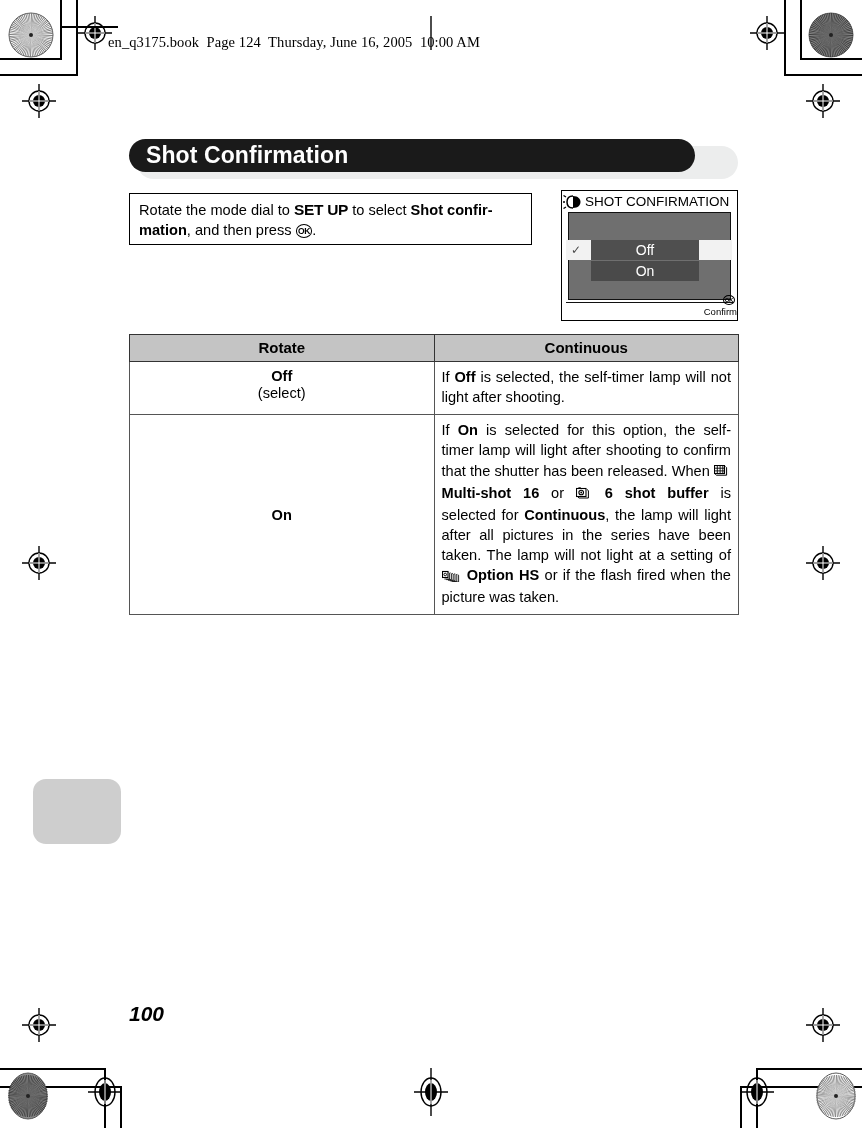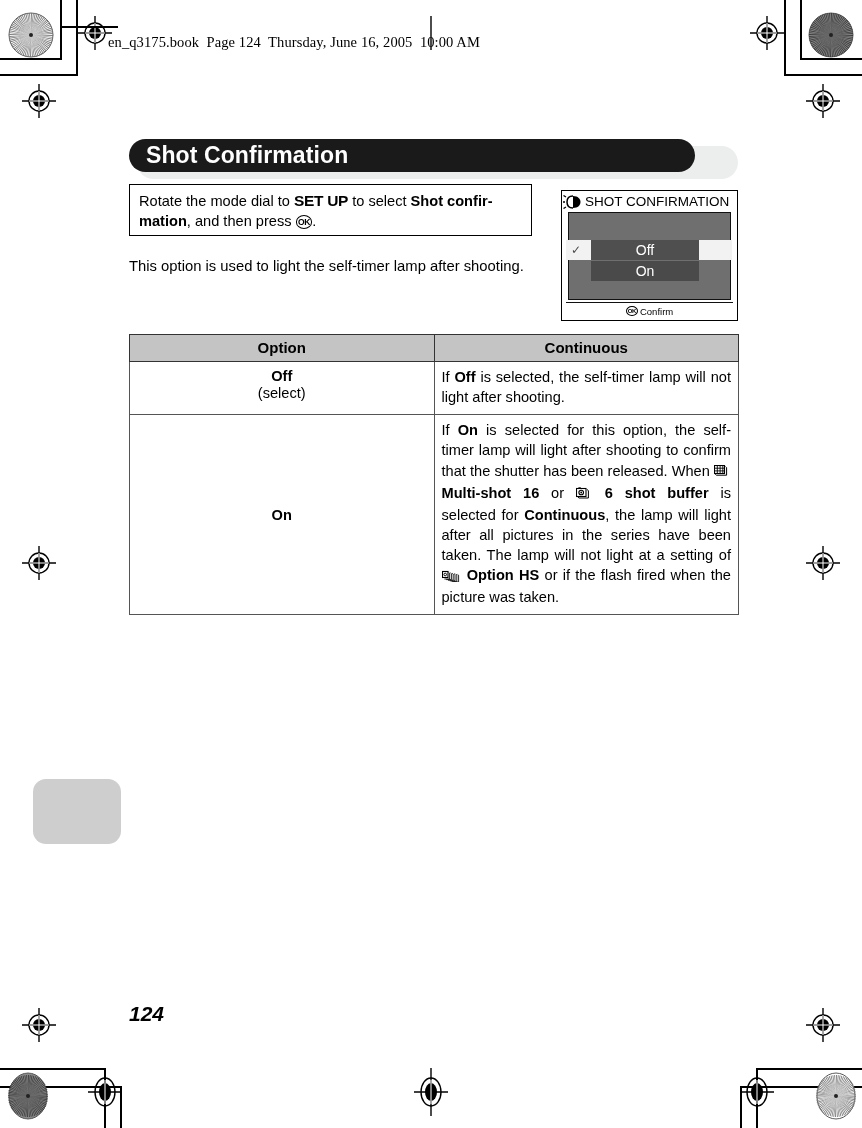--- a/index.html
+++ b/index.html
@@ -37,21 +37,21 @@
     background:#1a1a1a;border-radius:17px;
     display:flex;align-items:center;
   }
   .title-bar .t{
     color:#fff;font-size:23px;font-weight:bold;letter-spacing:.1px;
     padding-left:17px;line-height:1;
   }
 
   
   .instr-box{
-    position:absolute;left:129px;top:184px;width:403px;height:52px;
+    position:absolute;left:129px;top:193px;width:403px;height:52px;
     border:1.4px solid #000;box-sizing:border-box;
     padding:5px 8px 4px 9px;
     font-size:14.6px;line-height:1.37;color:#000;
   }
   .instr-box b{font-weight:bold;}
   .setup-glyph{
     font-family:"Liberation Sans Narrow","Liberation Sans",sans-serif;
     font-weight:bold;font-size:15.5px;letter-spacing:-.3px;
   }
   .okglyph{
@@ -96,21 +96,21 @@
     display:flex;align-items:center;justify-content:center;
   }
   .row-on{
     position:absolute;left:22px;top:48px;width:108px;height:20px;
     background:#4a4a4a;color:#fff;font-size:14px;
     display:flex;align-items:center;justify-content:center;
   }
   .lcd-foot{
     position:absolute;left:0;bottom:3px;width:100%;
     display:flex;align-items:flex-end;justify-content:center;
-    font-size:9.5px;color:#000;
+    font-size:9.5px;color:#000;flex-direction:column;
   }
   .lcd-foot .okglyph{font-size:6px;padding:1.2px 1px;margin-right:2px;}
   .lcd-rule{position:absolute;left:4px;bottom:17px;width:167px;height:1.2px;background:#111;}
 
   
   table.spec{
     position:absolute;left:129px;top:334px;width:610px;
     border-collapse:collapse;table-layout:fixed;
   }
   table.spec th,table.spec td{
@@ -619,21 +619,20 @@
     <div class="title-shadow"></div>
     <div class="title-bar">
       <span class="t">Shot Confirmation</span>
     </div>
   </div>
 
   <div class="instr-box">
     <span>Rotate the mode dial to </span><span class="setup-glyph">SET UP</span><span> to select </span><b>Shot confir-mation</b><span>, and then press </span><span class="okglyph">OK</span><span>.</span>
   </div>
 
-  <div class="body-par">This option is used to light the self-timer lamp after shooting.</div>
 
   <div class="lcd">
     <div class="lcd-title">
       <span class="lampicon">
         <svg width="19" height="14" viewBox="0 0 19 14">
           <path d="M10 1 C15 1 17.5 4 17.5 7 C17.5 10 15 13 10 13 Z" fill="#000"></path>
           <path d="M10 1 C6 1 4 3.5 4 7 C4 10.5 6 13 10 13" fill="none" stroke="#000" stroke-width="1.5"></path>
           <line x1="3" y1="2" x2="0.5" y2="0.5" stroke="#000" stroke-width="1.3"></line>
           <line x1="2" y1="7" x2="-0.5" y2="7" stroke="#000" stroke-width="1.3"></line>
           <line x1="3" y1="12" x2="0.5" y2="13.5" stroke="#000" stroke-width="1.3"></line>
@@ -653,21 +652,21 @@
     <div class="lcd-rule"></div>
     <div class="lcd-foot">
       <span class="okglyph">OK</span>
       <span>Confirm</span>
     </div>
   </div>
 
   <table class="spec">
     <thead>
       <tr>
-        <th>Option</th>
+        <th>Rotate</th>
         <th>Continuous</th>
       </tr>
     </thead>
     <tbody>
       <tr>
         <td class="optcell">
           <span class="opt-name">Off</span>
           <span class="opt-sub">(select)</span>
         </td>
         <td class="desccell">If <b>Off</b> is selected, the self-timer lamp will not light after shooting.</td>
@@ -705,15 +704,15 @@
               </svg></span><b> Option HS</b> or if the flash fired when the picture was taken.</td>
       </tr>
     </tbody>
   </table>
 
   <div class="vert-holder">
     
   </div>
   <div class="side-tab"></div>
 
-  <div class="pagenum">124</div>
+  <div class="pagenum">100</div>
 
 </div>
 
 </body></html>

